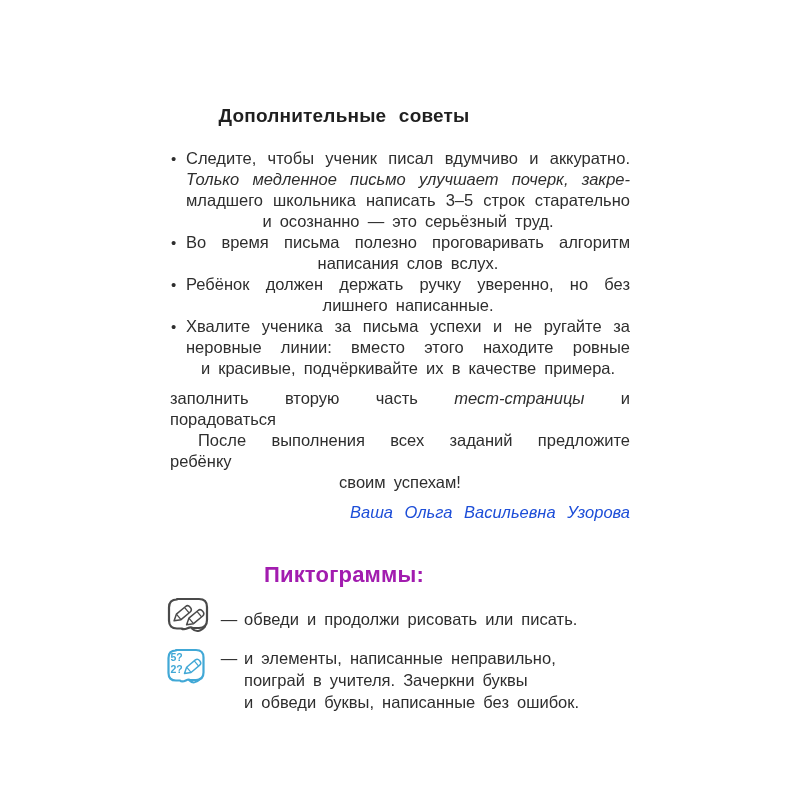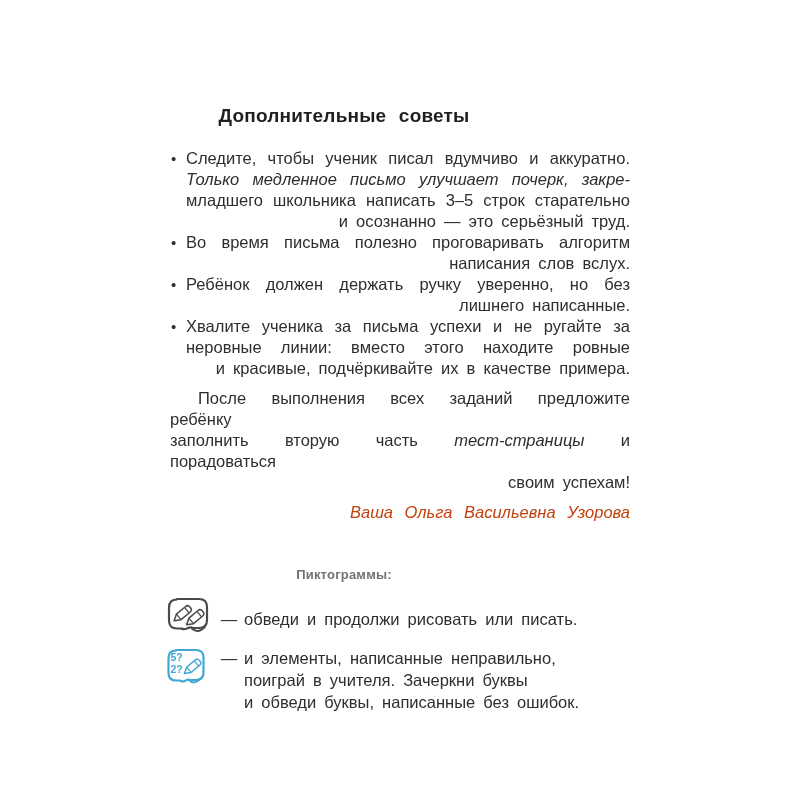--- a/index.html
+++ b/index.html
@@ -17,40 +17,40 @@
     margin:104px 0 0 0;
     text-align:center;
     font-size:19px;line-height:24px;
     font-weight:bold;color:#1f1f1f;
     word-spacing:7px;letter-spacing:.2px;
   }
 
   #tips{margin-top:20px;font-size:16.5px;line-height:21px;word-spacing:3.5px;}
   .tip{position:relative;padding-left:16px;}
   .tip .marker{position:absolute;left:1px;top:0;font-size:15px;}
-  .line{text-align:right;}
+  .line{text-align:center;}
   .line.j{text-align:justify;text-align-last:justify;text-justify:inter-word;}
   .line.ind{text-indent:28px;}
   .it{font-style:italic;}
 
   #closing{margin-top:9px;font-size:16.5px;line-height:21px;word-spacing:3.5px;}
 
   .signature{
     margin-top:9px;
     text-align:right;
     font-style:italic;
     font-size:16.5px;line-height:21px;
-    word-spacing:7px;color:#c2410c;
+    word-spacing:7px;color:#1d4ed8;
   }
 
   h2.picto-heading{
     margin:40px 0 0 0;
     text-align:center;
-    font-size:13px;line-height:23px;
-    font-weight:bold;color:#737373;
+    font-size:22px;line-height:23px;
+    font-weight:bold;color:#a21caf;
     letter-spacing:.2px;
   }
 
   .picto-row{
     display:flex;align-items:flex-start;
     margin-left:166px;width:470px;
     font-size:16.5px;line-height:22px;word-spacing:3.5px;
   }
   .picto-row.first{margin-top:10px;}
   .picto-row.second{margin-top:6px;}
@@ -92,22 +92,22 @@
       </div>
       <div class="tip">
         <span class="marker">•</span>
         <div class="line j"><span>Хвалите ученика за письма успехи и не ругайте за</span></div>
         <div class="line j"><span>неровные линии: вместо этого находите ровные</span></div>
         <div class="line"><span>и красивые, подчёркивайте их в качестве примера.</span></div>
       </div>
     </div>
 
   <div id="closing" class="col">
+      <div class="line j"><span>заполнить вторую часть </span><span class="it">тест-страницы</span><span> и порадоваться</span></div>
       <div class="line j ind"><span>После выполнения всех заданий предложите ребёнку</span></div>
-      <div class="line j"><span>заполнить вторую часть </span><span class="it">тест-страницы</span><span> и порадоваться</span></div>
       <div class="line"><span>своим успехам!</span></div>
     </div>
 
   <div class="signature col">Ваша Ольга Васильевна Узорова</div>
 
   <h2 class="picto-heading">Пиктограммы:</h2>
 
   <div class="picto-row first single">
     <span class="picto-icon-box">
       <svg class="icon-dark" width="44" height="40" viewBox="0 0 44 40">

